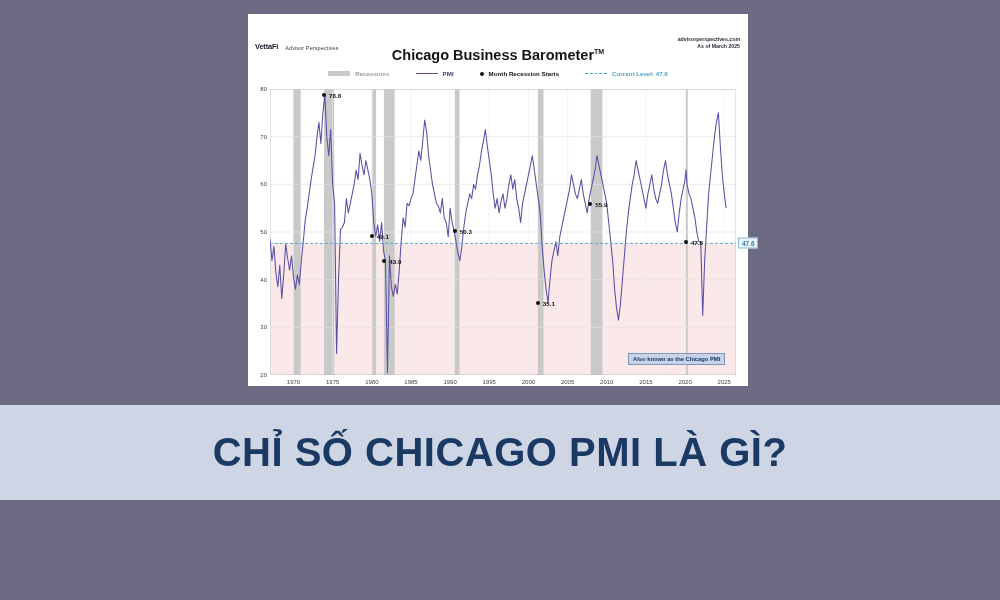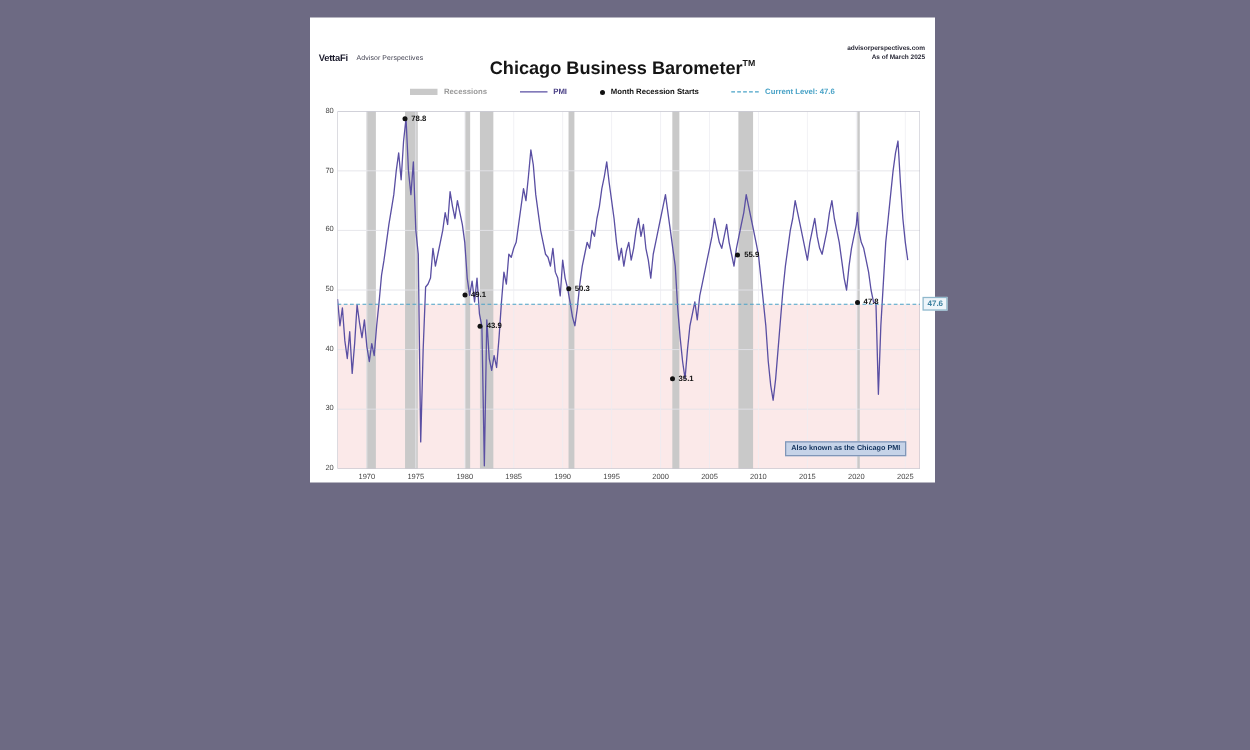--- a/index.html
+++ b/index.html
@@ -22,21 +22,21 @@
     font-family:"Liberation Sans", sans-serif;
   }
 
   
   .chart-card{
     position:absolute;left:248px;top:14px;width:500px;height:372px;
     background:#ffffff;
   }
   .card-inner{position:relative;width:100%;height:100%;}
 
-  .brand{position:absolute;left:7px;top:28px;display:flex;align-items:center;gap:7px;}
+  .brand{position:absolute;left:7px;top:28px;display:flex;align-items:flex-end;gap:7px;}
   .brand-logo{font-size:7.5px;font-weight:bold;color:#1b1b2c;letter-spacing:-.2px;}
   .brand-sub{font-size:5.5px;color:#3a3a4a;letter-spacing:.1px;}
 
   .meta{position:absolute;right:8px;top:22px;text-align:right;line-height:1.35;}
   .meta div{font-size:5.2px;color:#2a2a38;font-weight:bold;}
 
   .chart-title{
     position:absolute;left:0;right:0;top:33px;text-align:center;
     font-size:14.5px;font-weight:bold;color:#151515;
   }
@@ -196,14 +196,17 @@
           <div class="pt-label" style="left: 325.326px; top: 114.877px;">55.9</div>
           <div class="pt-dot" style="left: 415.876px; top: 153.487px;"></div>
           <div class="pt-label" style="left: 420.876px; top: 153.487px;">47.8</div>
           <div class="cur-box" style="left: 468px; top: 154.44px;">47.6</div>
           <div class="note-box" style="left: 358px; top: 264px;">Also known as the Chicago PMI</div>
         </div>
 
     </div>
   </div>
 
+  <div class="caption-band">
+    <div class="caption-text">CHỈ SỐ CHICAGO PMI LÀ GÌ?</div>
+  </div>
 
 </div>
 
 </body></html>

